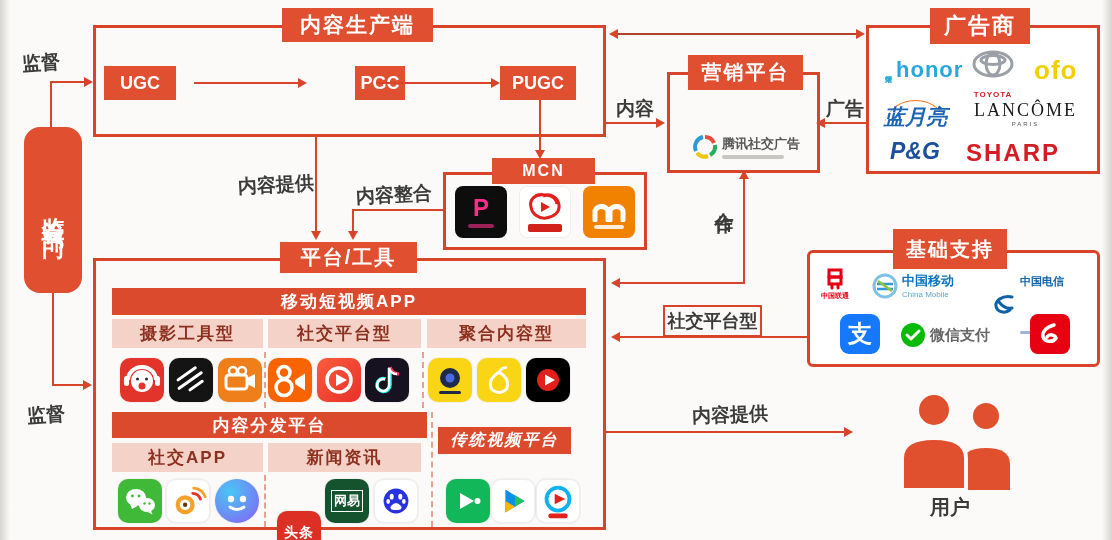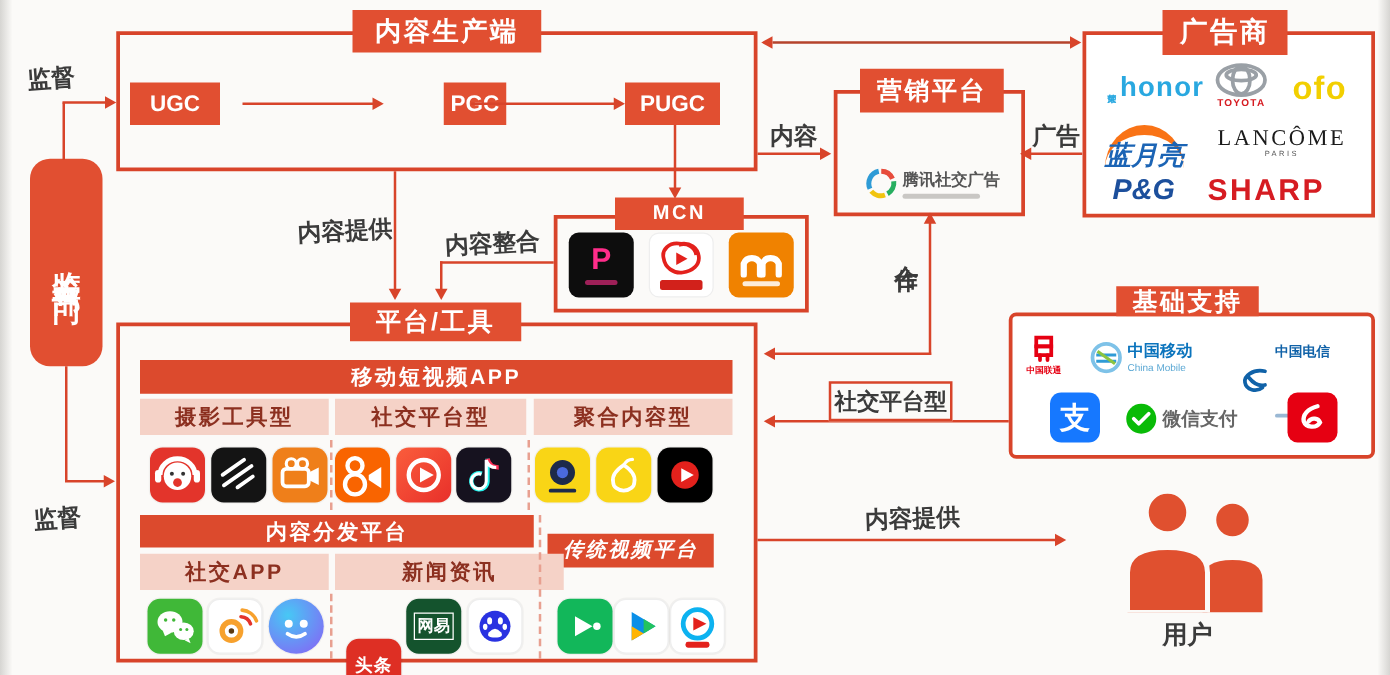--- a/index.html
+++ b/index.html
@@ -147,47 +147,47 @@
   <div class="lbl" style="left:826px;top:96px;">广告</div>
 
   <div class="obox" style="left:866px;top:25px;width:234px;height:149px;background:#fff;"></div>
   <div class="hdr" style="left:930px;top:8px;width:100px;height:36px;font-size:22px;">
     <span>广告商</span>
   </div>
   <div class="brand" style="left:884px;top:57px;">
     <span style="color:#29a8e0;font-size:7px;line-height:8px;font-weight:bold;writing-mode:vertical-lr;">荣耀</span>
     <span style="color:#29a8e0;font-weight:bold;font-size:22px;letter-spacing:1px;">honor</span>
   </div>
-  <div class="brand vtext" style="left:972px;top:50px;gap:0;">
+  <div class="brand vtext" style="left:972px;top:50px;gap:12px;">
     <svg width="42" height="28" viewBox="0 0 42 28">
       <ellipse cx="21" cy="14" rx="19" ry="12" fill="none" stroke="#9aa0a6" stroke-width="3"></ellipse>
       <ellipse cx="21" cy="14" rx="7" ry="11" fill="none" stroke="#9aa0a6" stroke-width="3"></ellipse>
       <ellipse cx="21" cy="10" rx="12" ry="4.5" fill="none" stroke="#9aa0a6" stroke-width="3"></ellipse>
     </svg>
     <span style="color:#d61c22;font-weight:bold;font-size:8px;letter-spacing:1px;">TOYOTA</span>
   </div>
   <div class="brand" style="left:1034px;top:55px;">
     <span style="color:#f2cf00;font-weight:bold;font-size:26px;letter-spacing:1px;">ofo</span>
   </div>
   <div class="brand" style="left:884px;top:100px;">
-    <span style="color:#1b64b5;font-weight:bold;font-style:italic;font-size:21px;border-top:8px solid #f97316;border-radius:50% 50% 0 0 / 90% 90% 0 0;padding-top:2px;">蓝月亮</span>
+    <span style="color:#1b64b5;font-weight:bold;font-style:italic;font-size:21px;border-top:1px solid #f97316;border-radius:50% 50% 0 0 / 90% 90% 0 0;padding-top:2px;">蓝月亮</span>
   </div>
   <div class="brand vtext" style="left:974px;top:100px;flex-direction:column;gap:0;">
     <span style="color:#1a1a1a;font-family:'Liberation Serif','DejaVu Serif',serif;font-size:18px;letter-spacing:2px;">LANCÔME</span>
     <span style="color:#555;font-size:6px;letter-spacing:2px;">PARIS</span>
   </div>
   <div class="brand" style="left:890px;top:138px;">
     <span style="color:#1c4f9c;font-weight:bold;font-style:italic;font-size:23px;">P&amp;G</span>
   </div>
   <div class="brand" style="left:966px;top:139px;">
     <span style="color:#d61c22;font-weight:bold;font-size:24px;letter-spacing:2px;">SHARP</span>
   </div>
 
   <div class="obox" style="left:807px;top:250px;width:293px;height:117px;background:#fff;border-radius:6px;"></div>
-  <div class="hdr" style="left:893px;top:229px;width:114px;height:24px;font-size:20px;">
+  <div class="hdr" style="left:893px;top:229px;width:114px;height:40px;font-size:20px;">
     <span>基础支持</span>
   </div>
   <div class="brand vtext" style="left:820px;top:267px;flex-direction:column;gap:0;">
     <svg width="30" height="24" viewBox="0 0 30 24">
       <g fill="none" stroke="#e60012" stroke-width="3" stroke-linecap="round">
         <path d="M9 3 h12 v7 h-12 z"></path>
           <path d="M9 10 h12 v7 h-12 z"></path>
           <path d="M12 17 v4 M18 17 v4"></path>
       </g>
     </svg>
@@ -332,21 +332,21 @@
 
   <div class="banner" style="left:112px;top:412px;width:315px;height:26px;">
     <span>内容分发平台</span>
   </div>
   <div class="banner" style="left:438px;top:427px;width:133px;height:27px;font-size:16px;font-style:italic;">
     <span>传统视频平台</span>
   </div>
   <div class="pinkcell" style="left:112px;top:443px;width:151px;">
     <span>社交APP</span>
   </div>
-  <div class="pinkcell" style="left:268px;top:443px;width:183px;">
+  <div class="pinkcell" style="left:268px;top:443px;width:153px;">
     <span>新闻资讯</span>
   </div>
   <div class="dash" style="left:264px;top:475px;height:52px;"></div>
   <div class="dash" style="left:431px;top:412px;height:115px;"></div>
 
   <div class="app" style="left:118px;top:479px;background:#40b838;">
     <svg width="44" height="44" viewBox="0 0 44 44">
       <ellipse cx="18" cy="18.5" rx="10" ry="8.5" fill="#fff"></ellipse>
         <path d="M12 25 l2 5 5.5 -3 z" fill="#fff"></path>
       <ellipse cx="29" cy="26" rx="8" ry="7" fill="#fff"></ellipse>

